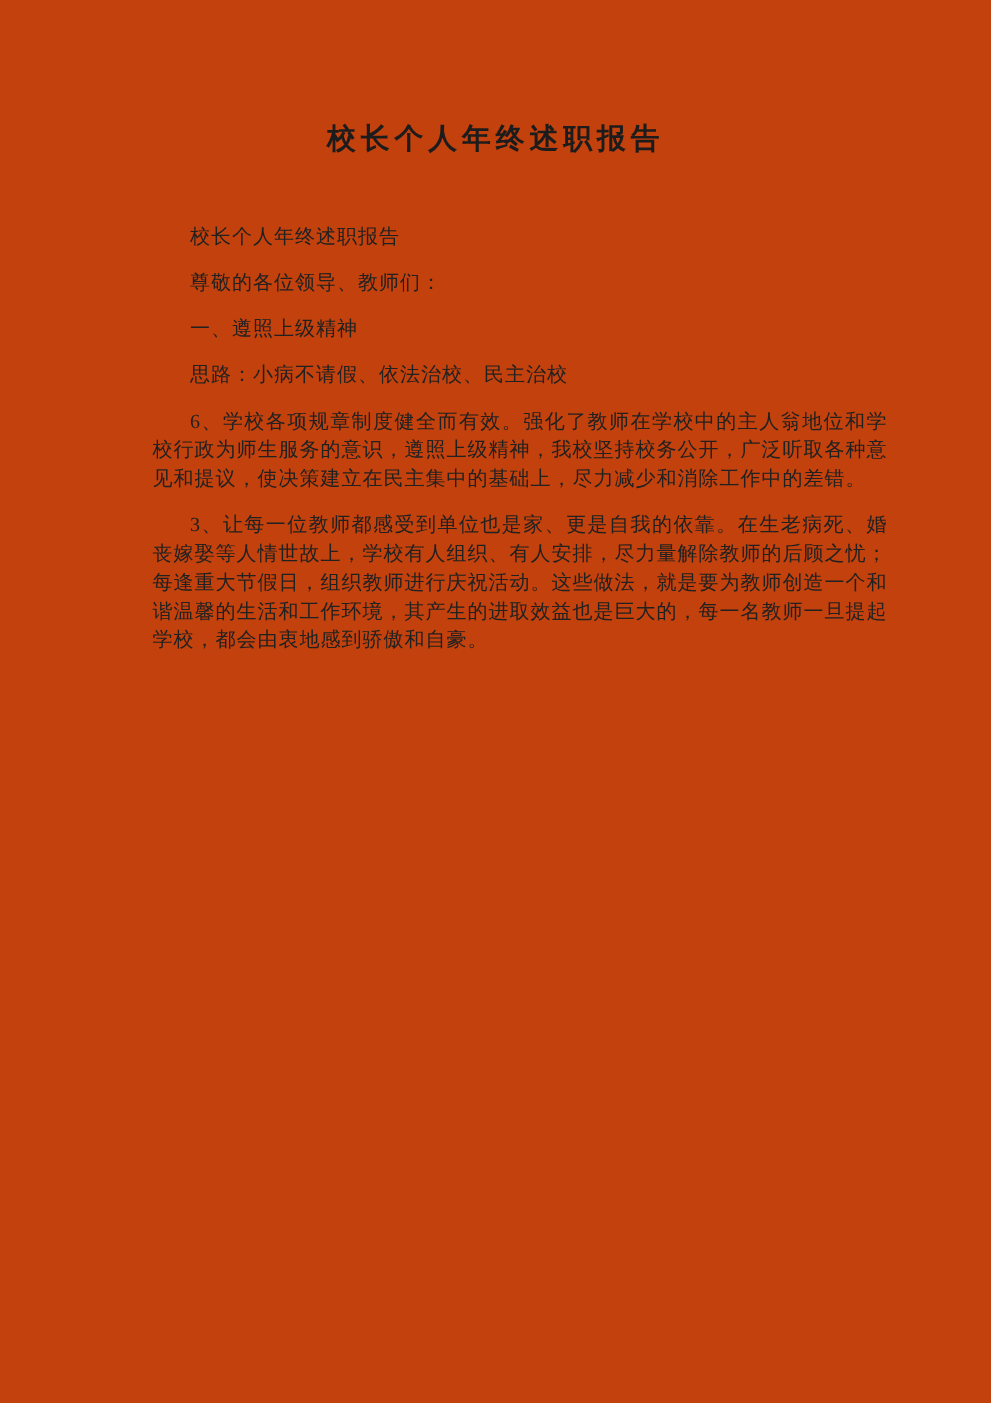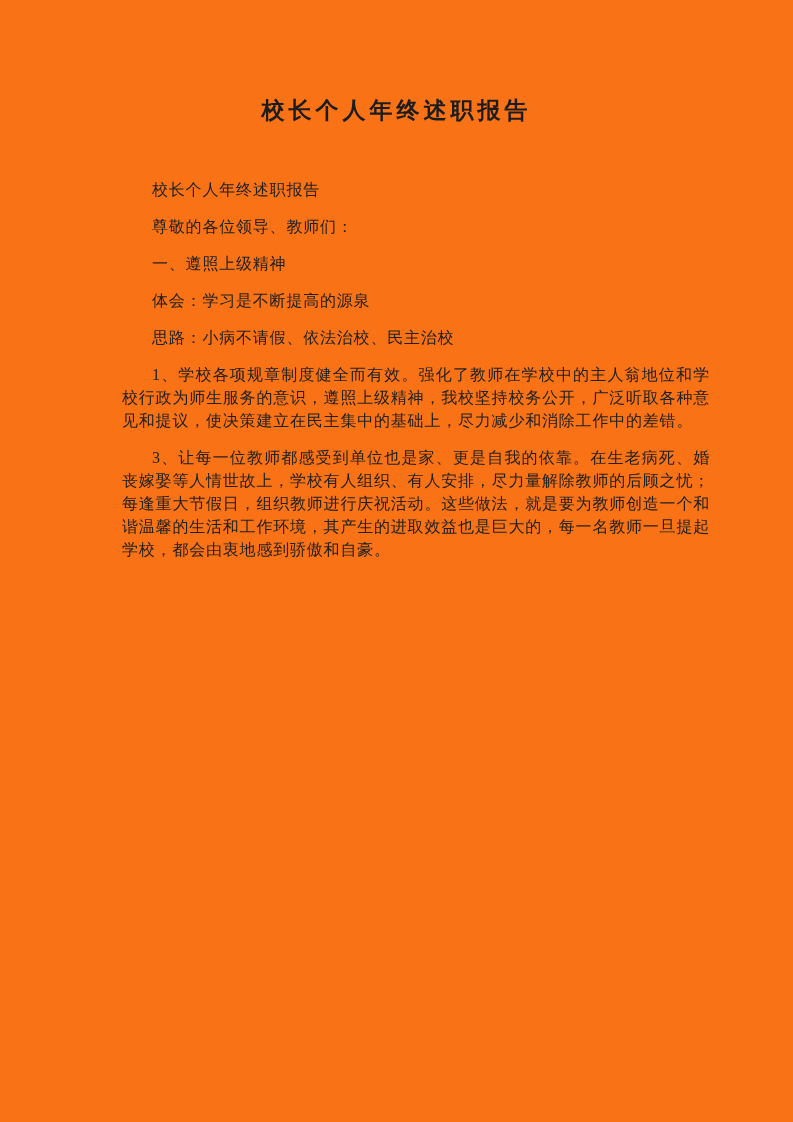--- a/index.html
+++ b/index.html
@@ -11,21 +11,21 @@
     width: 793px;
     height: 1122px;
     overflow: hidden;
     font-family: "Liberation Serif", "DejaVu Serif", serif;
     color: #212121;
   }
   .page {
     box-sizing: border-box;
     width: 793px;
     height: 1122px;
-    background: #f97316;
+    background: #c2410c;
     padding: 94px 83px 0 122px;
   }
   .doc-title {
     
     margin: 0 -83px 50px -122px;
     text-align: center;
     font-size: 23px;
     font-weight: 700;
     letter-spacing: 4px;
     line-height: 34px;
@@ -43,17 +43,16 @@
 </style>
 </head>
 <body>
 
 <div class="page">
   <h1 class="doc-title">校长个人年终述职报告</h1>
 
   <p class="para">校长个人年终述职报告</p>
   <p class="para">尊敬的各位领导、教师们：</p>
   <p class="para">一、遵照上级精神</p>
-  <p class="para">体会：学习是不断提高的源泉</p>
   <p class="para">思路：小病不请假、依法治校、民主治校</p>
-  <p class="para">1、学校各项规章制度健全而有效。强化了教师在学校中的主人翁地位和学校行政为师生服务的意识，遵照上级精神，我校坚持校务公开，广泛听取各种意见和提议，使决策建立在民主集中的基础上，尽力减少和消除工作中的差错。</p>
+  <p class="para">6、学校各项规章制度健全而有效。强化了教师在学校中的主人翁地位和学校行政为师生服务的意识，遵照上级精神，我校坚持校务公开，广泛听取各种意见和提议，使决策建立在民主集中的基础上，尽力减少和消除工作中的差错。</p>
   <p class="para">3、让每一位教师都感受到单位也是家、更是自我的依靠。在生老病死、婚丧嫁娶等人情世故上，学校有人组织、有人安排，尽力量解除教师的后顾之忧；每逢重大节假日，组织教师进行庆祝活动。这些做法，就是要为教师创造一个和谐温馨的生活和工作环境，其产生的进取效益也是巨大的，每一名教师一旦提起学校，都会由衷地感到骄傲和自豪。</p>
 </div>
 
 </body></html>

